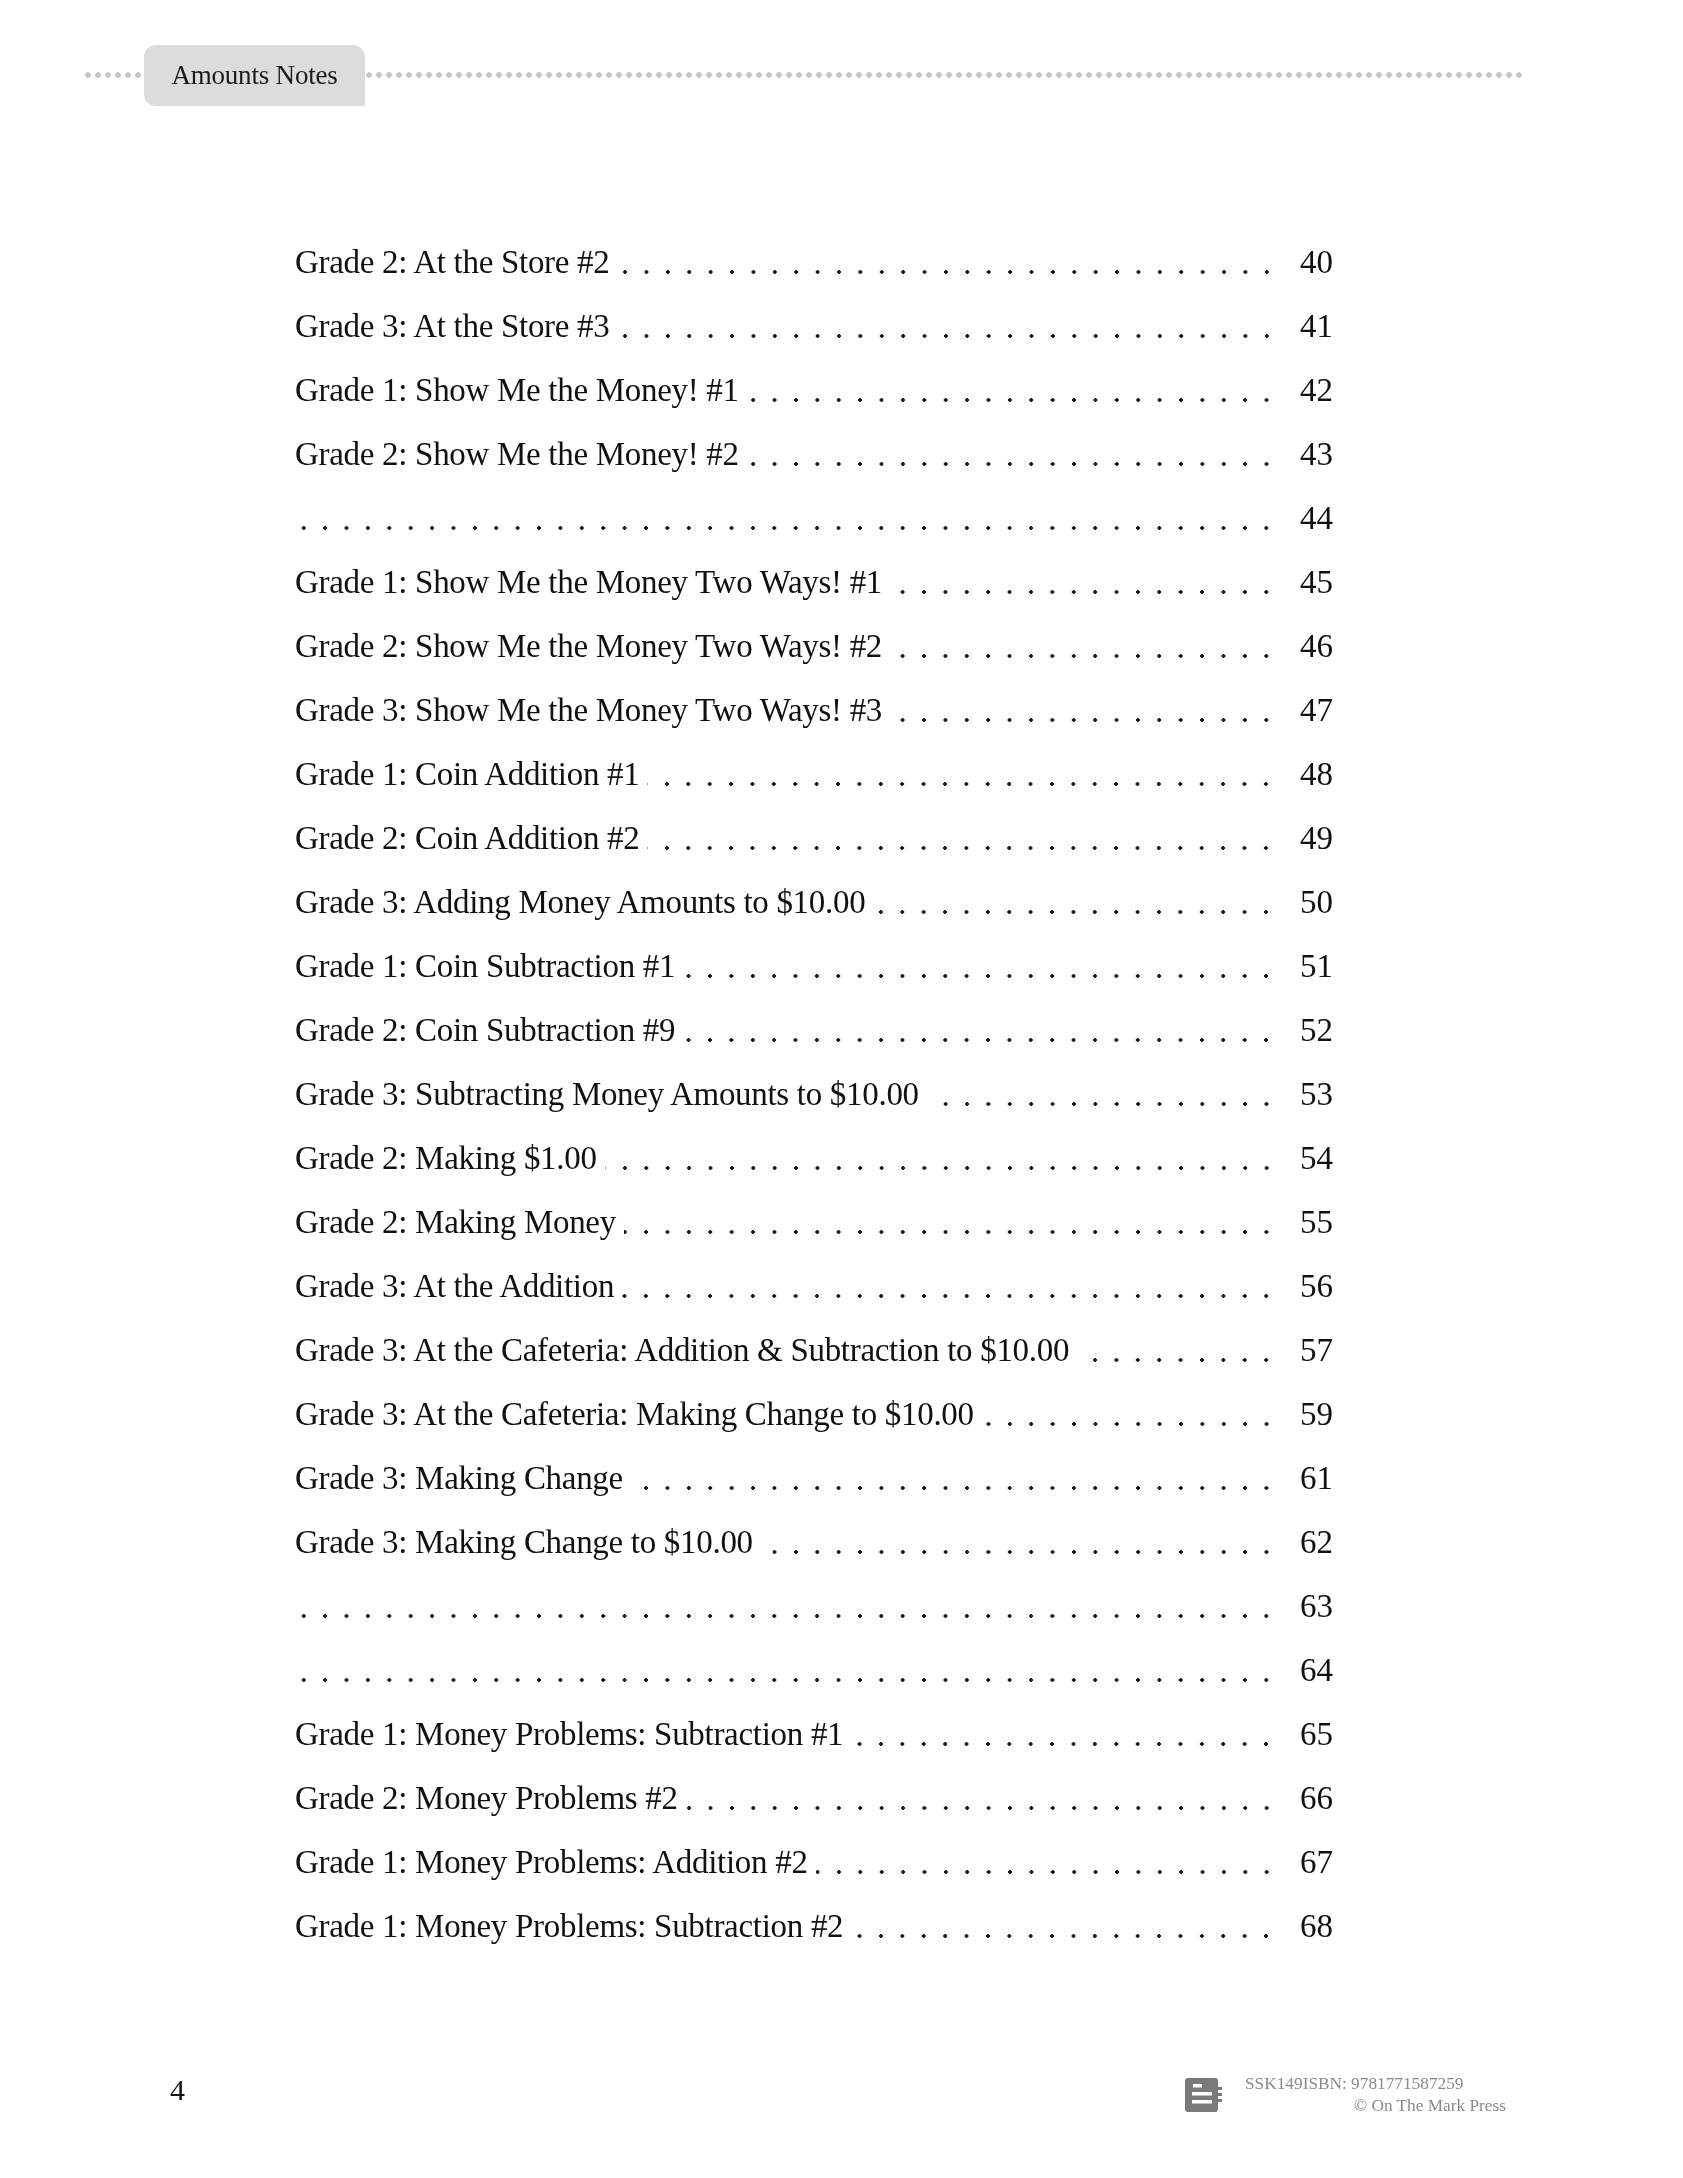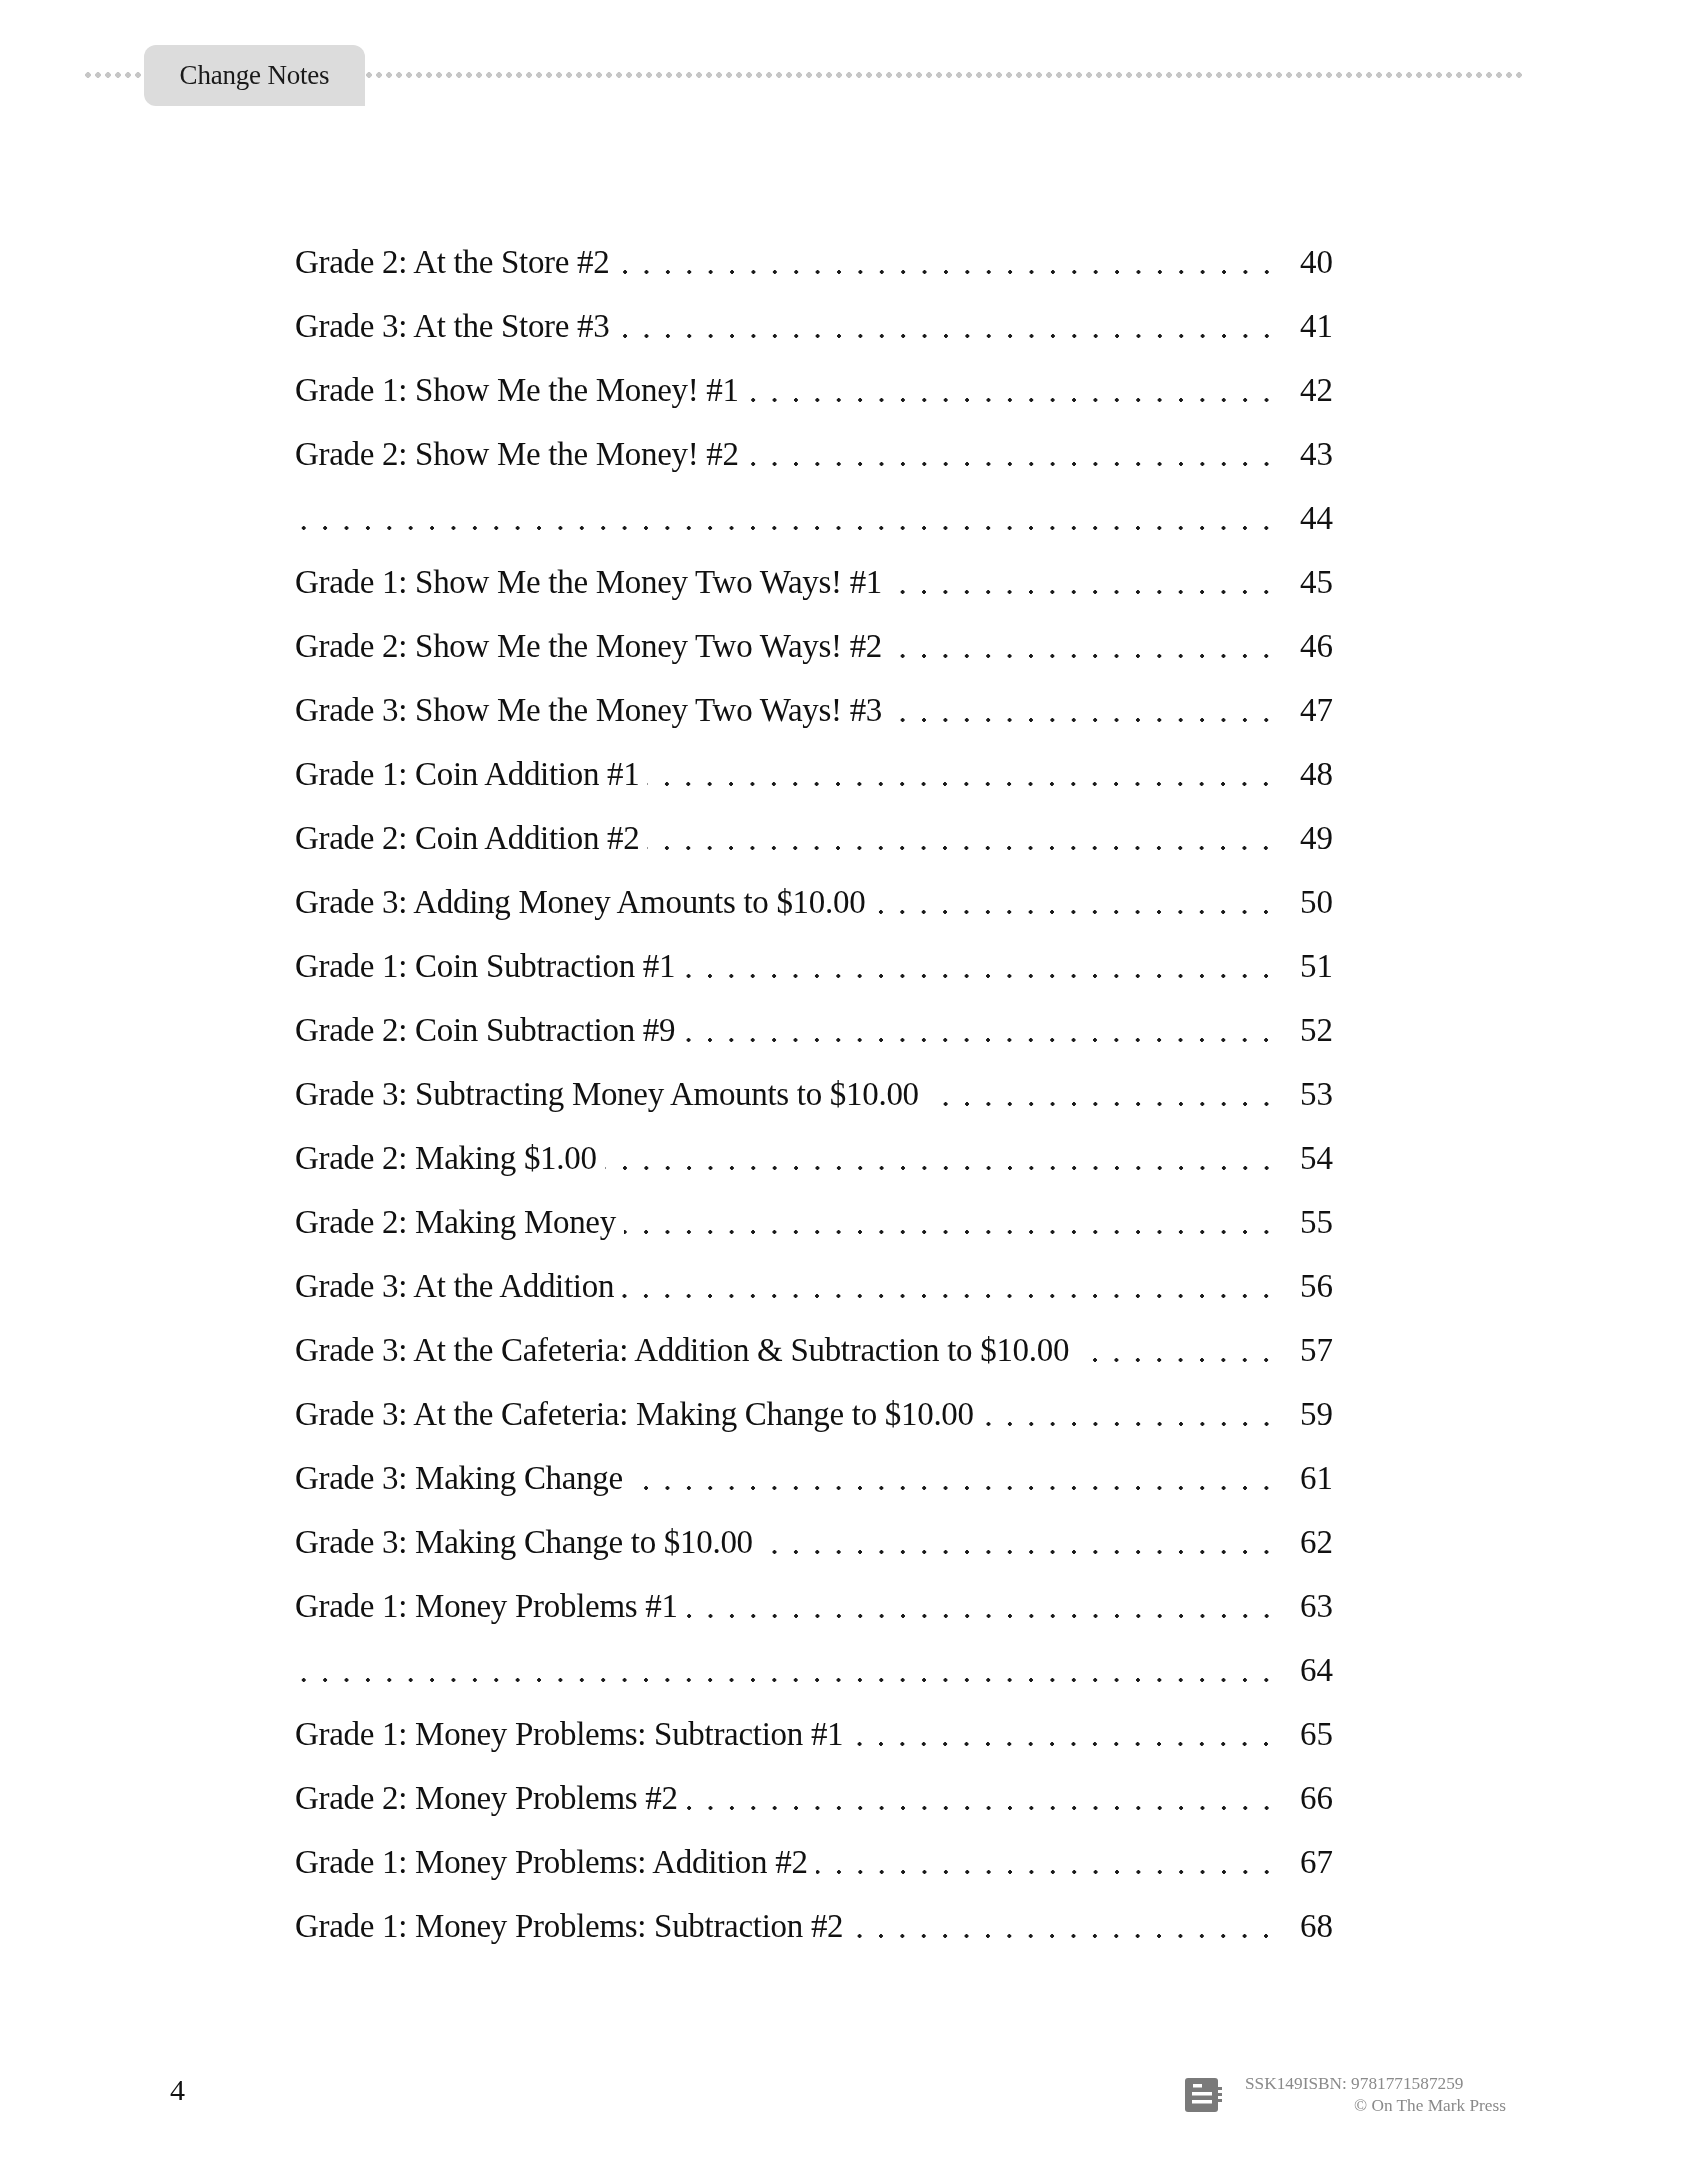--- a/index.html
+++ b/index.html
@@ -122,21 +122,21 @@
     }
     .footer-line1 {
       display: flex;
     }
   </style>
 </head>
 <body>
 
 <div class="header-rule left"></div>
 <div class="header-tab">
-  <span>Change Notes</span>
+  <span>Amounts Notes</span>
 </div>
 <div class="header-rule right"></div>
 
 <div class="toc">
   <div class="toc-row">
       <span class="toc-title">Grade 2: At the Store #2</span>
       <span class="toc-leader"></span>
       <span class="toc-page">40</span>
     </div>
   <div class="toc-row">
@@ -232,21 +232,20 @@
       <span class="toc-title">Grade 3: Making Change</span>
       <span class="toc-leader"></span>
       <span class="toc-page">61</span>
     </div>
   <div class="toc-row">
       <span class="toc-title">Grade 3: Making Change to $10.00</span>
       <span class="toc-leader"></span>
       <span class="toc-page">62</span>
     </div>
   <div class="toc-row">
-      <span class="toc-title">Grade 1: Money Problems #1</span>
       <span class="toc-leader"></span>
       <span class="toc-page">63</span>
     </div>
   <div class="toc-row">
       <span class="toc-leader"></span>
       <span class="toc-page">64</span>
     </div>
   <div class="toc-row">
       <span class="toc-title">Grade 1: Money Problems: Subtraction #1</span>
       <span class="toc-leader"></span>

